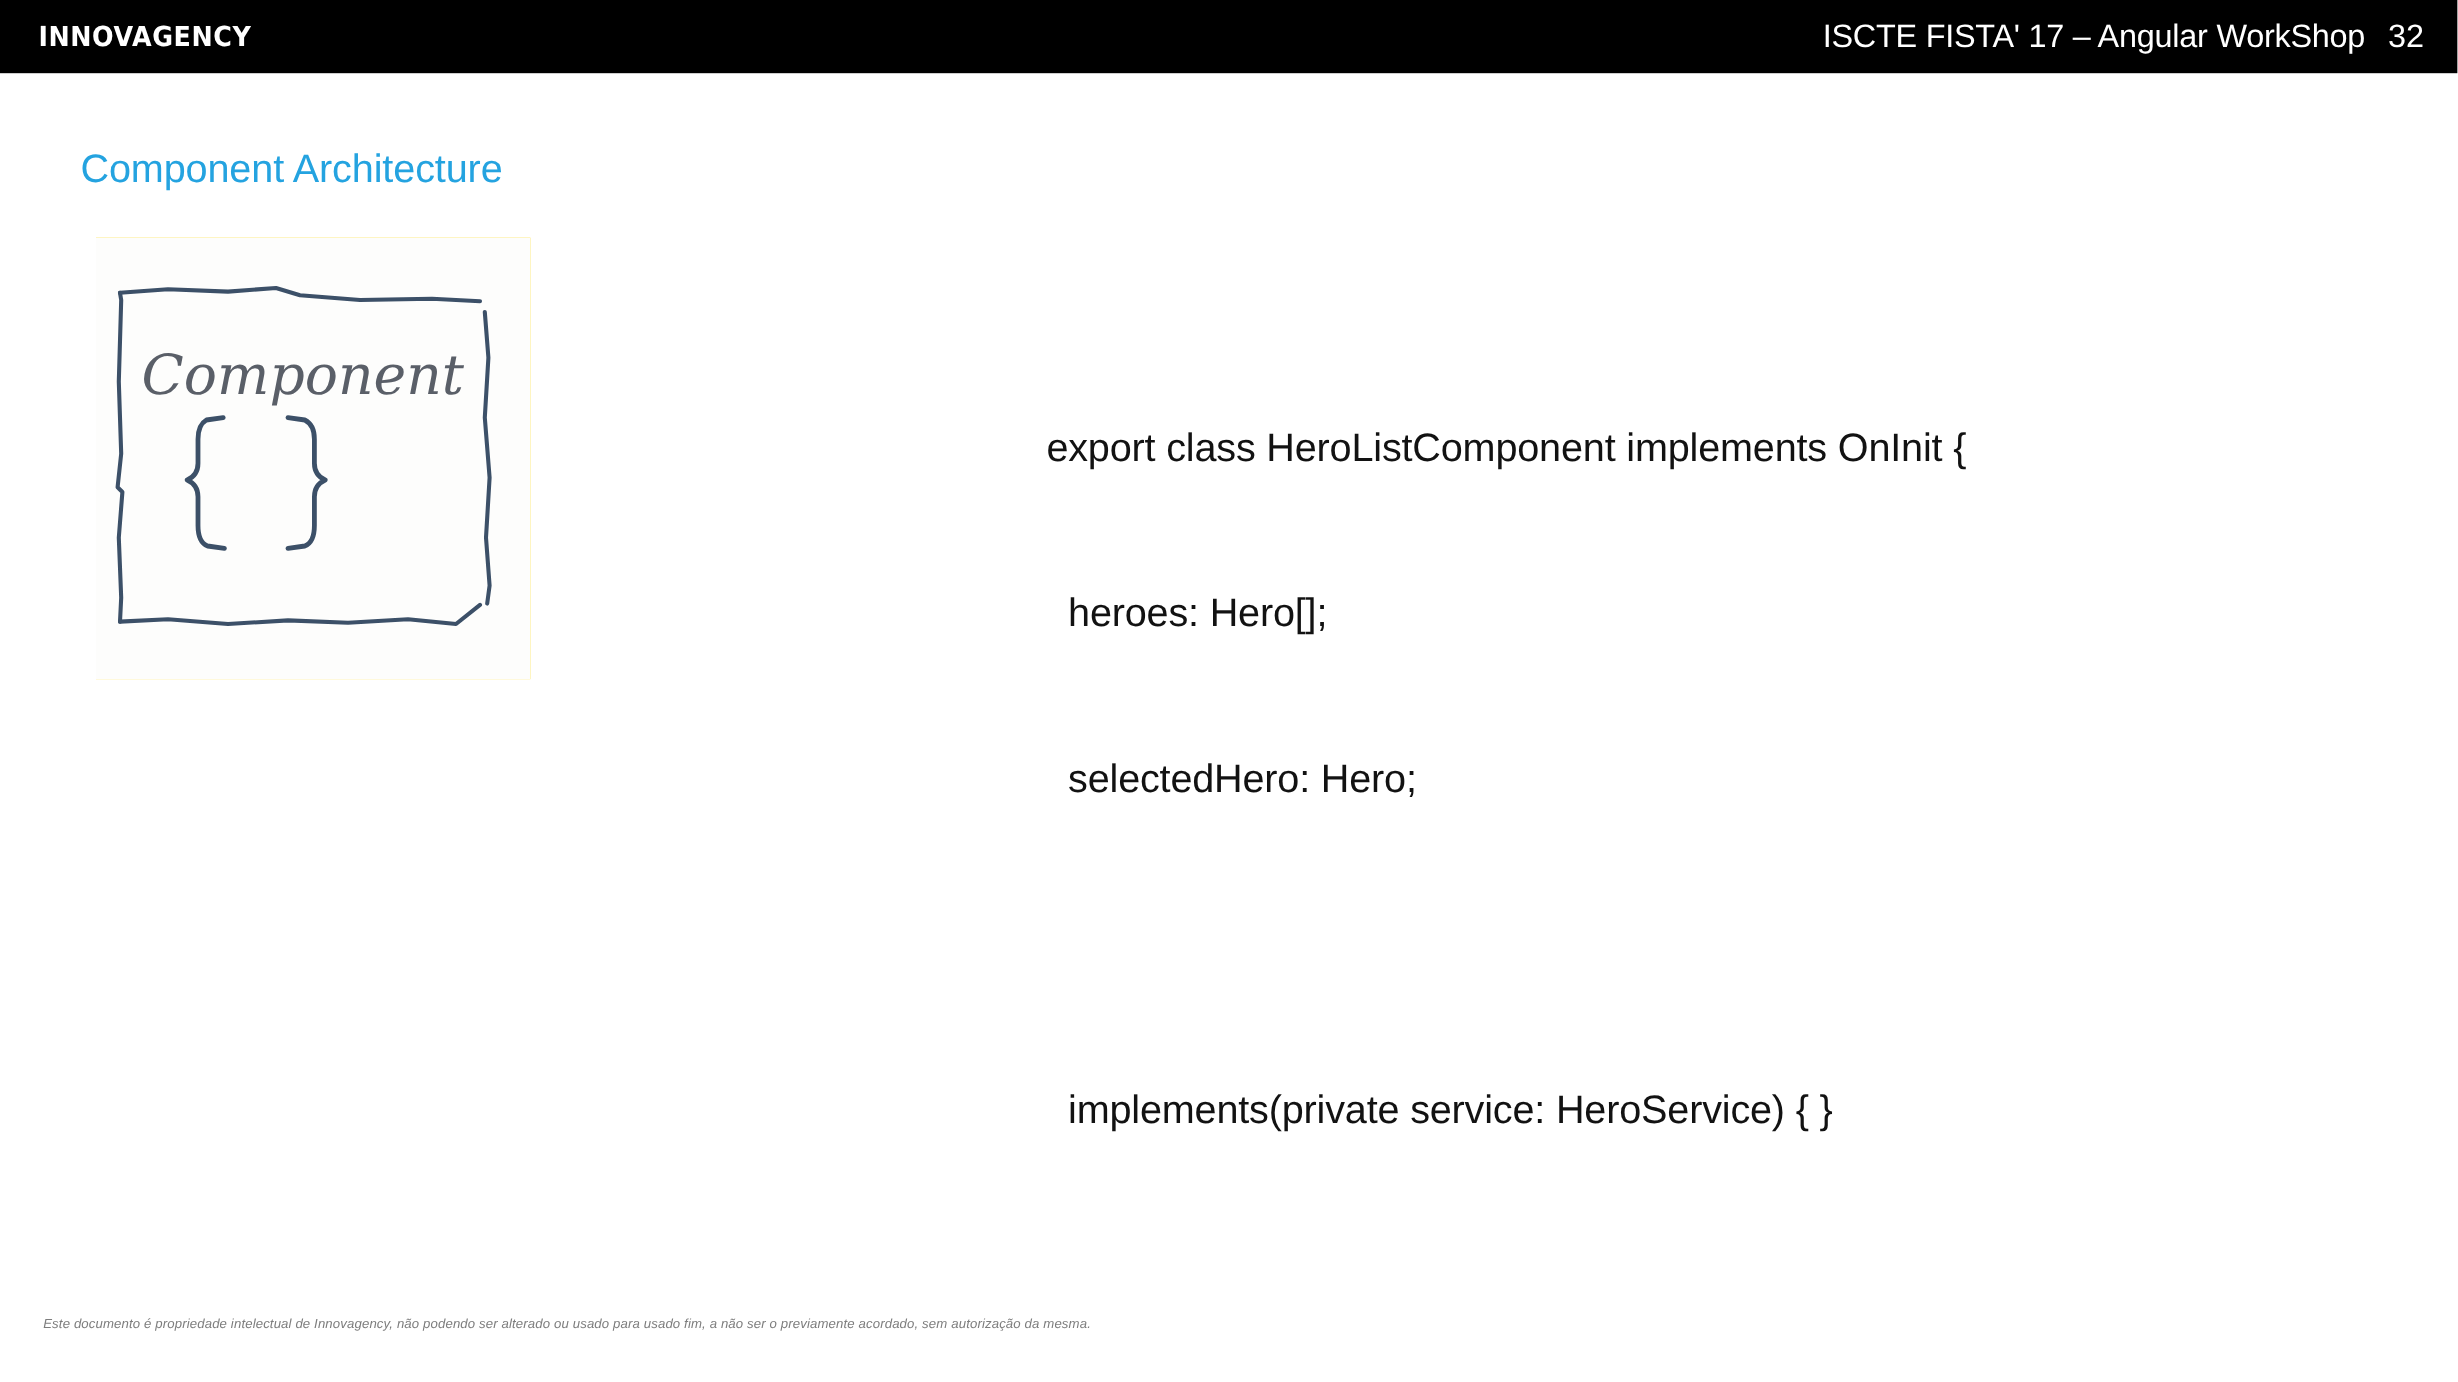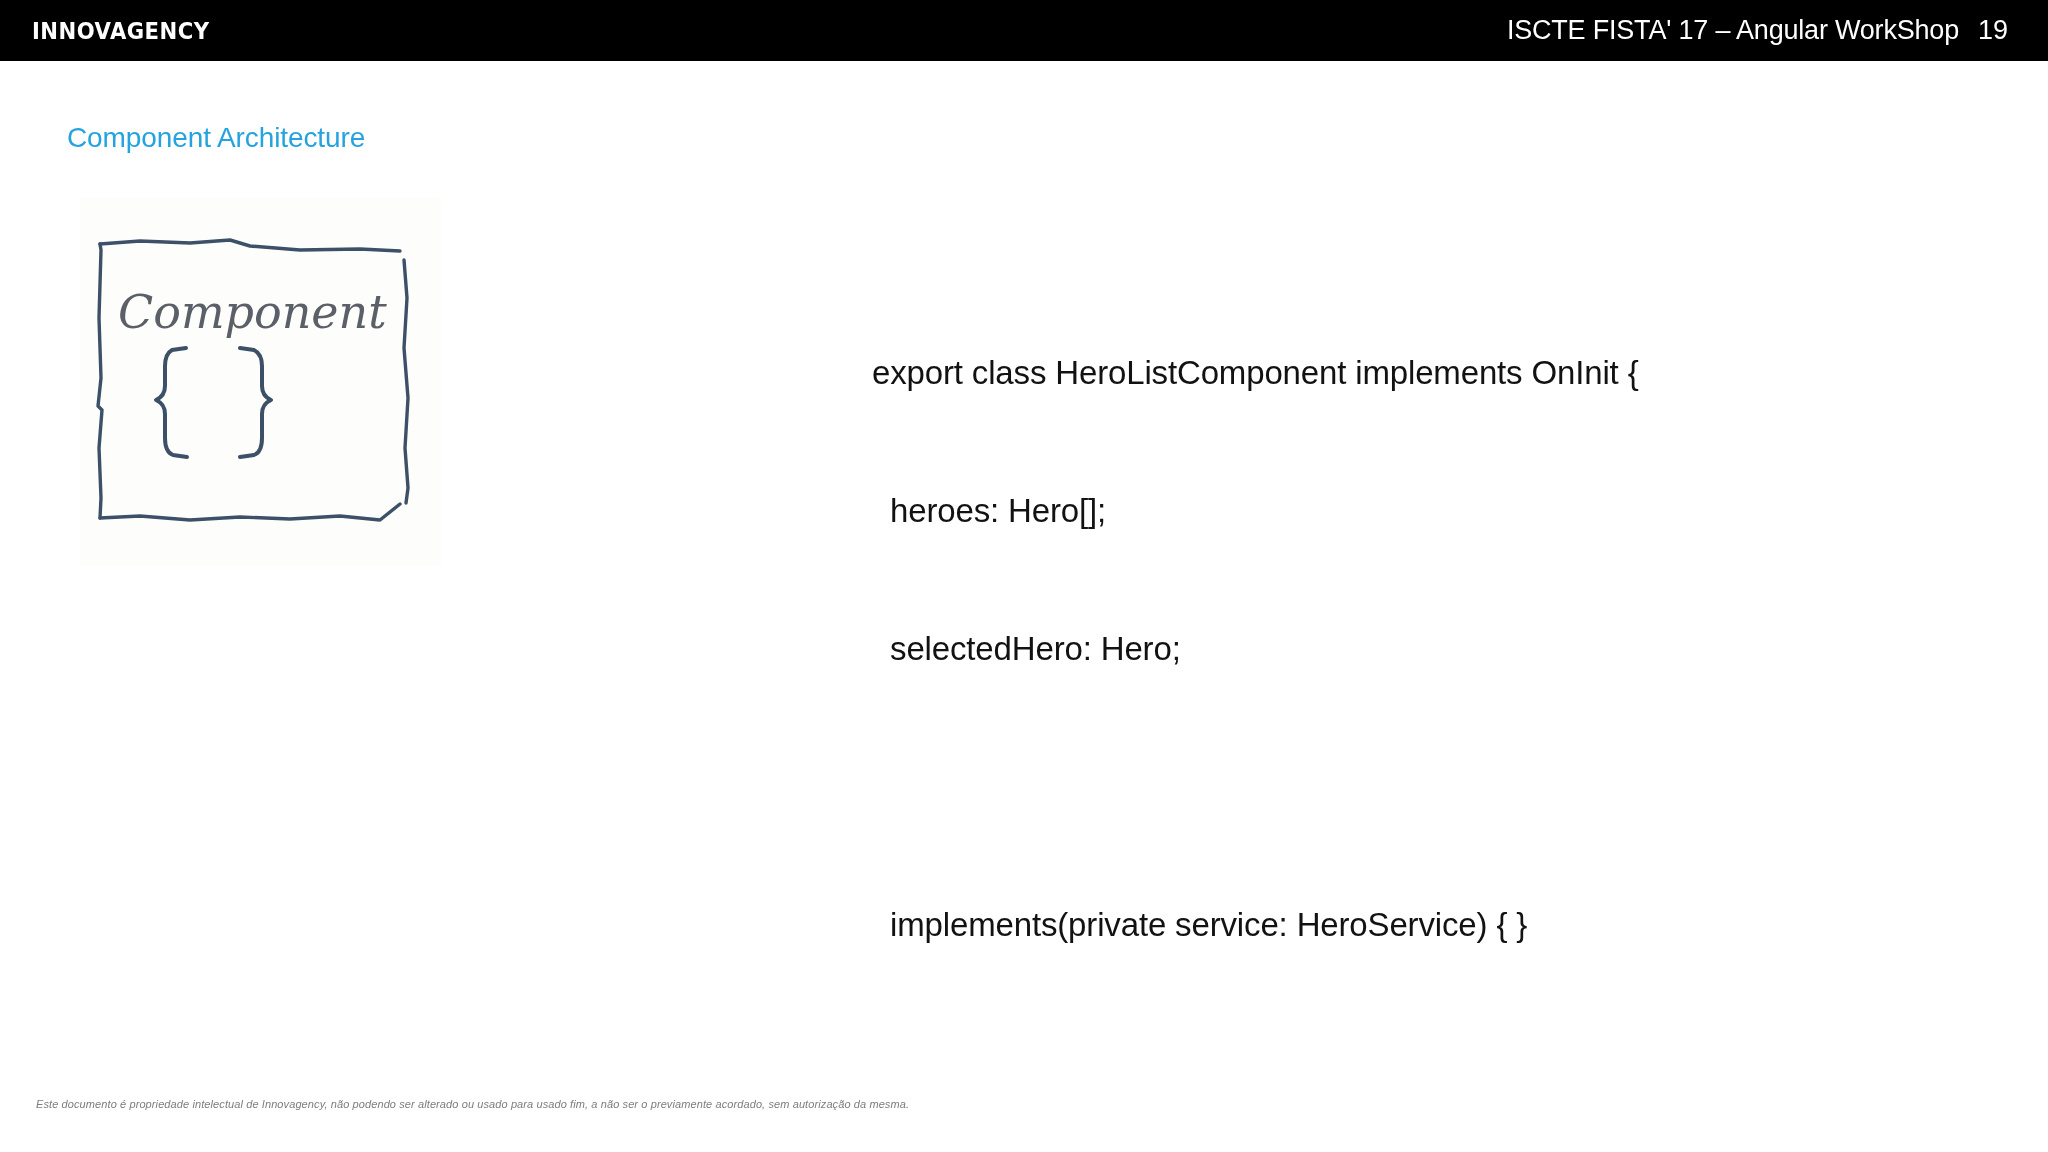--- a/index.html
+++ b/index.html
@@ -35,42 +35,42 @@
     font-family:"DejaVu Sans", sans-serif;
     font-weight:bold;
     font-size:23px;
     letter-spacing:0.5px;
     transform:scaleX(0.92);
     transform-origin:left center;
     white-space:nowrap;
   }
 
   .header-right {
-    margin-right:40px;
+    margin-right:28px;
     display:flex;
     align-items:baseline;
     gap:19px;
     color:#ffffff;
     white-space:nowrap;
   }
   .header-title-text {
     font-size:27px;
     font-weight:400;
     letter-spacing:-0.2px;
   }
   .header-page-number {
     font-size:27px;
     font-weight:400;
   }
 
   
   .slide-title {
     position:absolute;
     left:67px; top:122px;
-    font-size:28px;
+    font-size:33px;
     font-weight:400;
     color:#24A3E0;
     letter-spacing:-0.1px;
     white-space:nowrap;
   }
 
   
   .sketch-wrap {
     position:absolute;
     left:80px; top:198px;
@@ -115,21 +115,21 @@
 </style>
 </head>
 <body>
 
 <div id="slide">
 
   <div class="header-bar">
     <div class="logo">INNOVAGENCY</div>
     <div class="header-right">
       <span class="header-title-text">ISCTE FISTA' 17 – Angular WorkShop</span>
-      <span class="header-page-number">19</span>
+      <span class="header-page-number">32</span>
     </div>
   </div>
 
   <div class="slide-title">Component Architecture</div>
 
   <div class="sketch-wrap">
     <svg viewBox="0 0 362 368" xmlns="http://www.w3.org/2000/svg">
       <rect x="0" y="0" width="362" height="368" fill="#fdfdfc"></rect>
 
       <g fill="none" stroke="#3c5068" stroke-width="3.4" stroke-linecap="round" stroke-linejoin="round">

